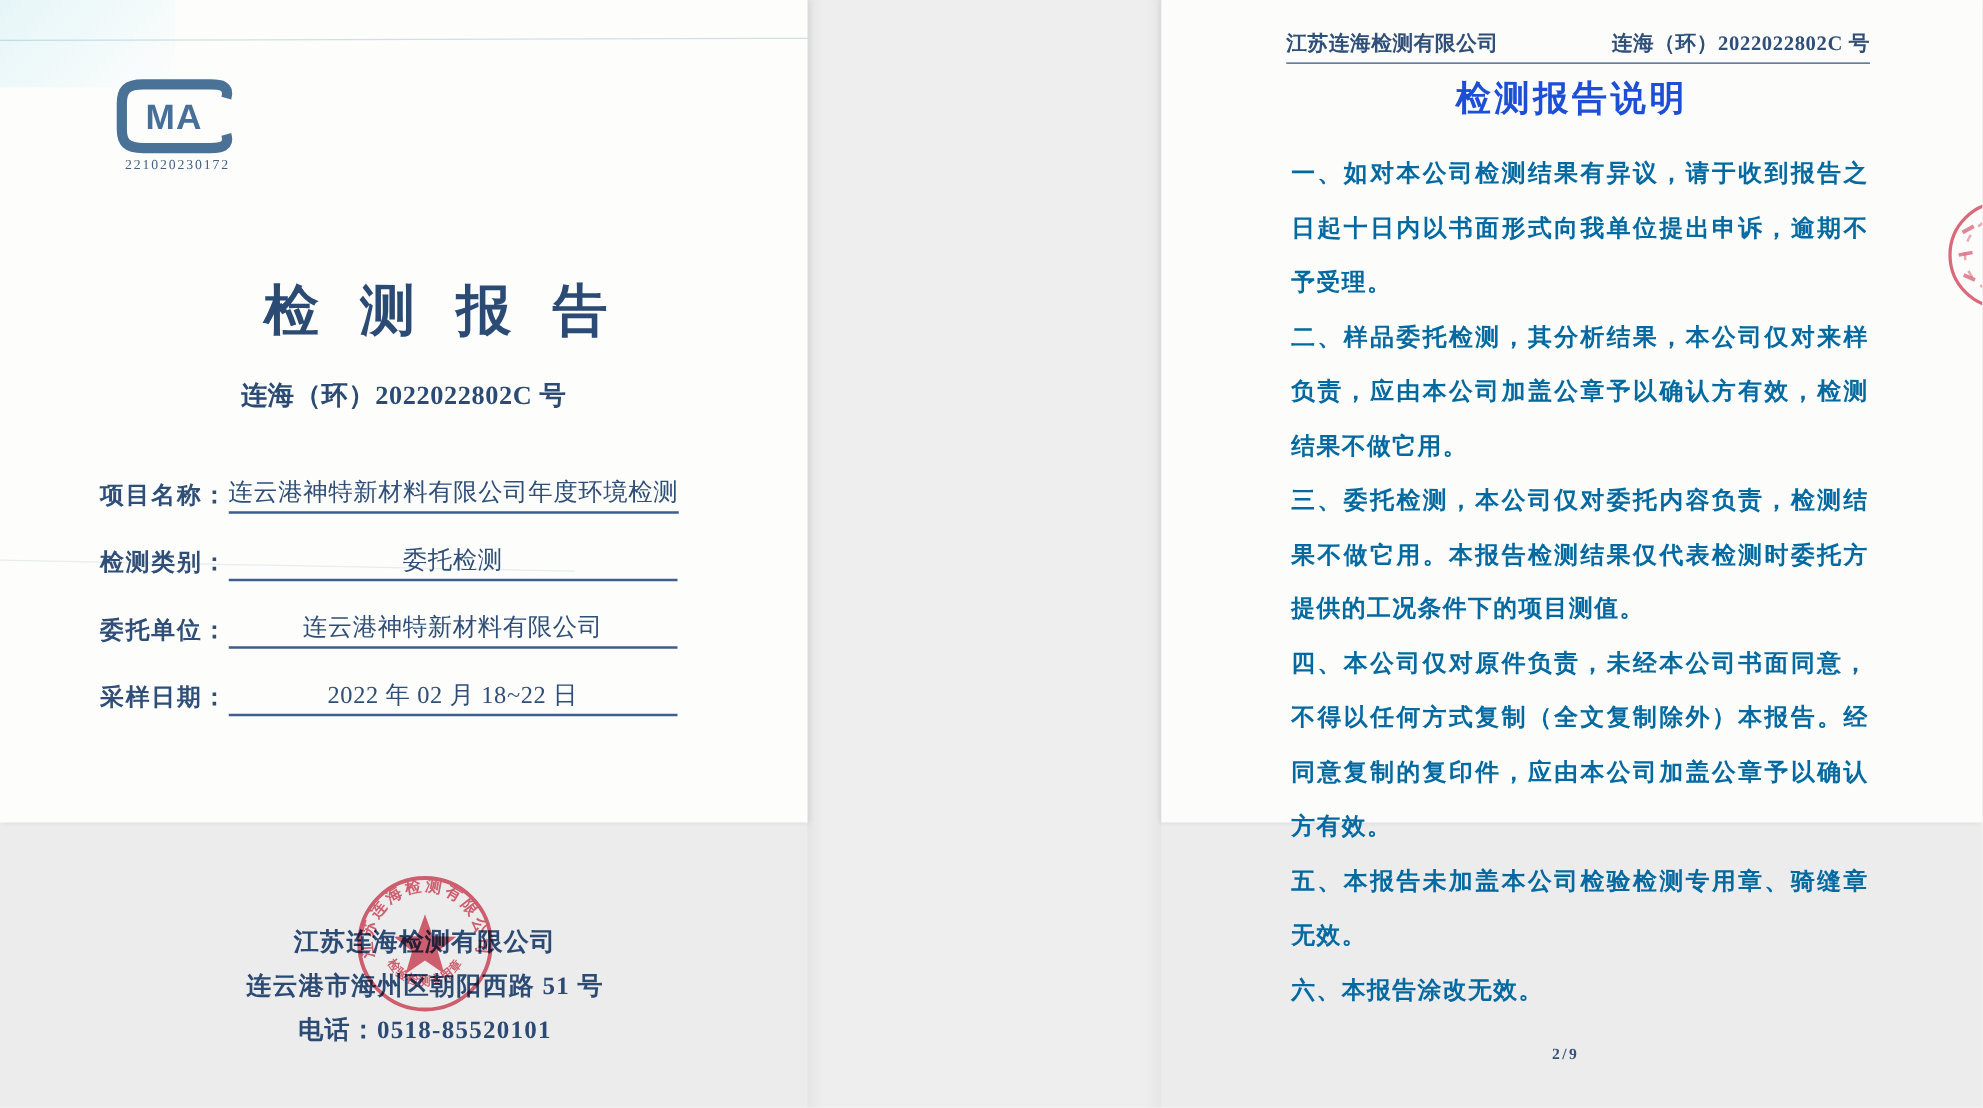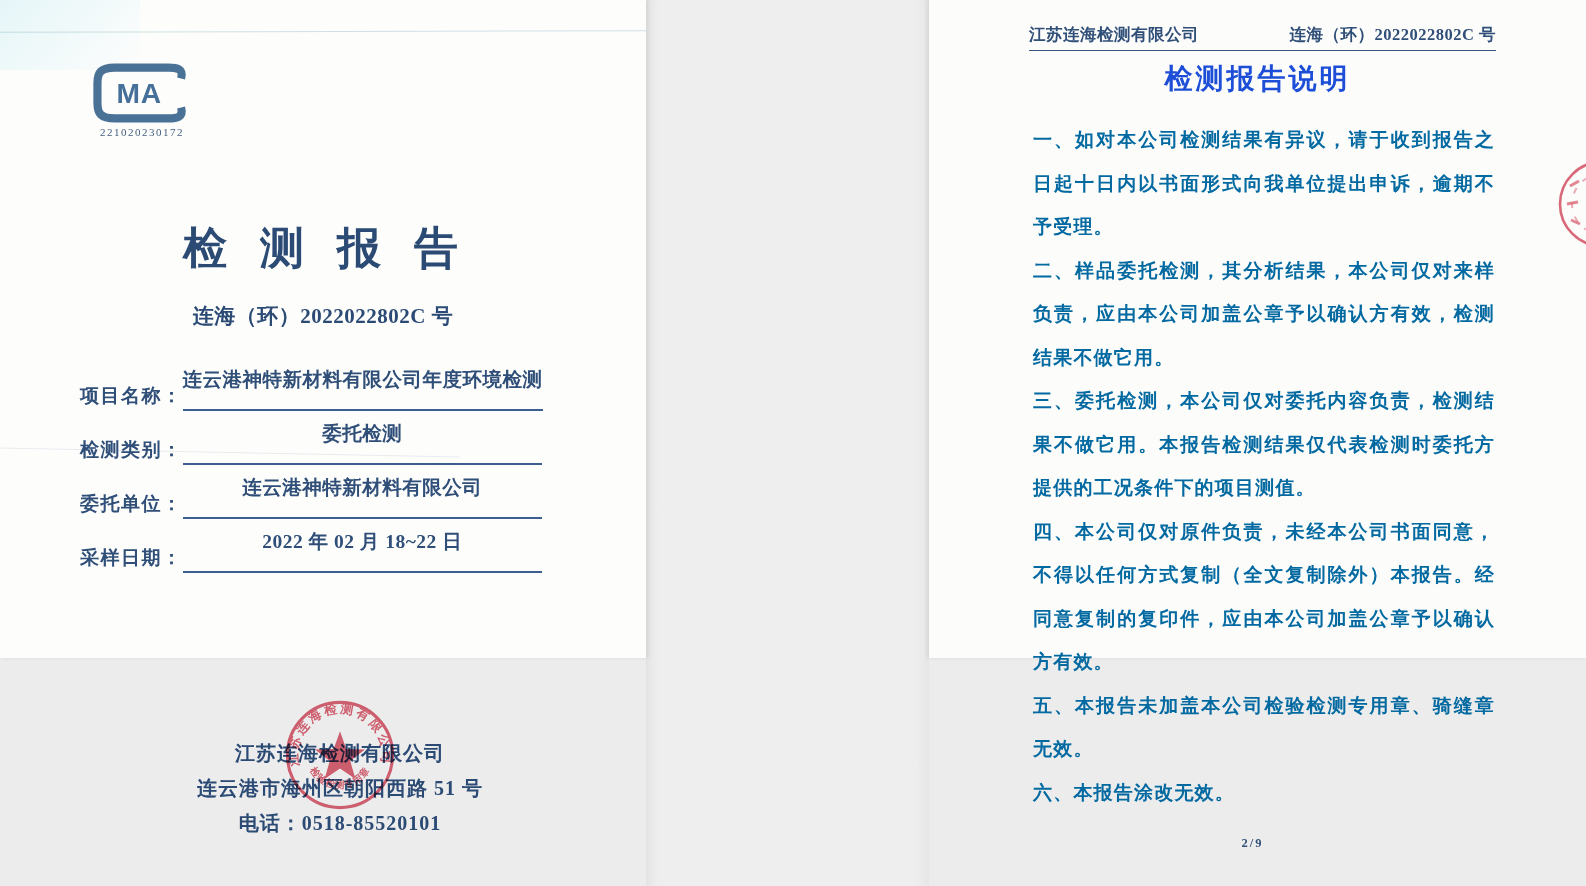--- a/index.html
+++ b/index.html
@@ -23,30 +23,30 @@
   .tint{position:absolute;left:0;top:0;width:140px;height:70px;
     background:linear-gradient(135deg,rgba(210,240,245,0.55),rgba(255,255,255,0));}
 
   
   .cma{position:absolute;left:90px;top:62px;width:104px;text-align:center;}
   .cma svg{display:block;margin:0 auto;}
   .cma-num{margin-top:2px;font-size:11px;letter-spacing:1.5px;color:#44607f;
     font-family:"Liberation Serif","DejaVu Serif",serif;}
 
   .cover-title{position:absolute;left:0;top:219px;width:100%;margin:0;text-align:center;
-    font-size:44px;font-weight:700;color:#2b4a74;letter-spacing:5px;word-spacing:12px;}
+    font-size:44px;font-weight:700;color:#2b4a74;letter-spacing:5px;word-spacing:12px;padding-left:28px;}
   .report-no{position:absolute;left:0;top:302px;width:100%;text-align:center;
     font-size:21px;color:#2b4a74;letter-spacing:0.5px;font-weight:600;}
 
   .fields{position:absolute;left:80px;top:382px;width:462px;}
   .field-row{display:flex;align-items:flex-end;height:29px;margin-bottom:25px;}
   .field-label{flex:0 0 auto;font-size:19px;letter-spacing:1.5px;color:#2f4e78;
     padding-bottom:2px;font-weight:600;}
-  .field-value{flex:1 1 auto;text-align:center;font-size:19.5px;font-weight:700;
-    color:#2f4e78;border-bottom:2px solid #3d5f8f;padding-bottom:16px;letter-spacing:0.5px;
+  .field-value{flex:1 1 auto;text-align:center;font-size:19.5px;font-weight:400;
+    color:#2f4e78;border-bottom:2px solid #3d5f8f;padding-bottom:2px;letter-spacing:0.5px;
     white-space:nowrap;}
 
   .footer-line{position:absolute;left:0;width:100%;text-align:center;
     transform:translateX(17px);font-size:20px;font-weight:600;color:#2b4a74;letter-spacing:1px;}
   .fl-1{top:740px;} .fl-2{top:775px;} .fl-3{top:810px;}
 
   .seal{position:absolute;left:283px;top:698px;width:114px;height:114px;
     opacity:0.88;mix-blend-mode:multiply;}
 
   

